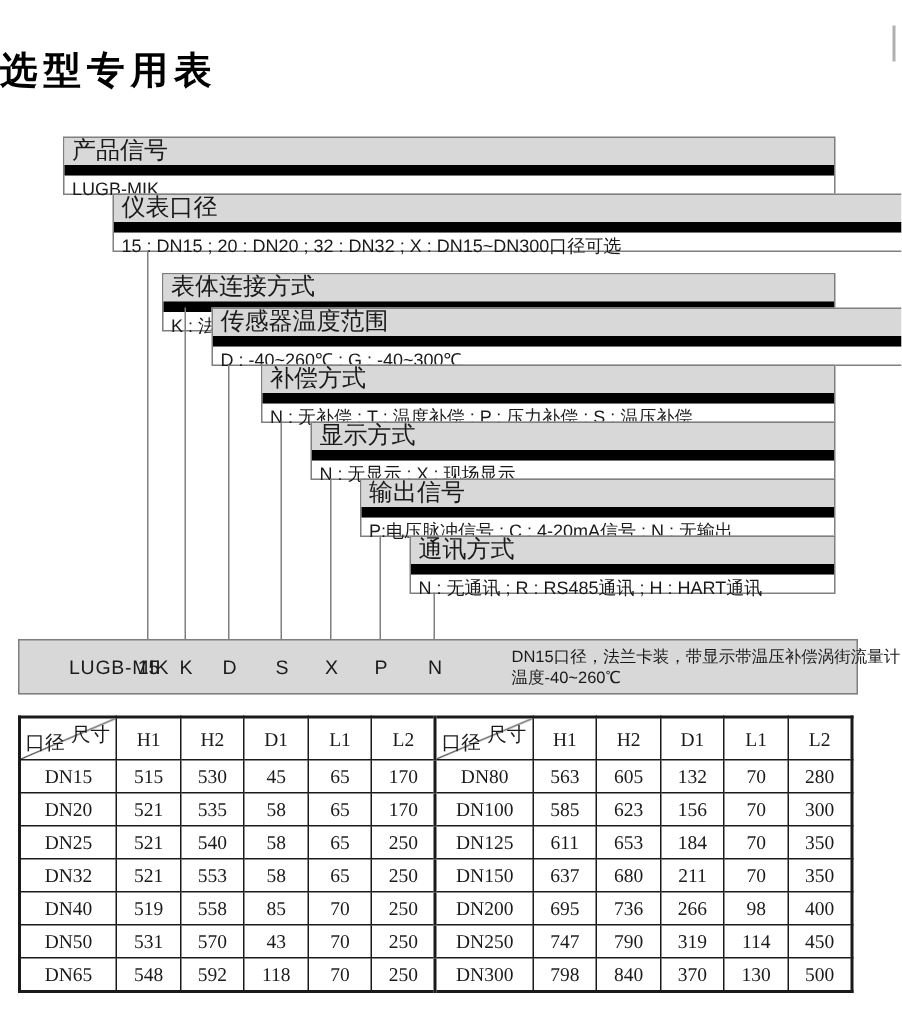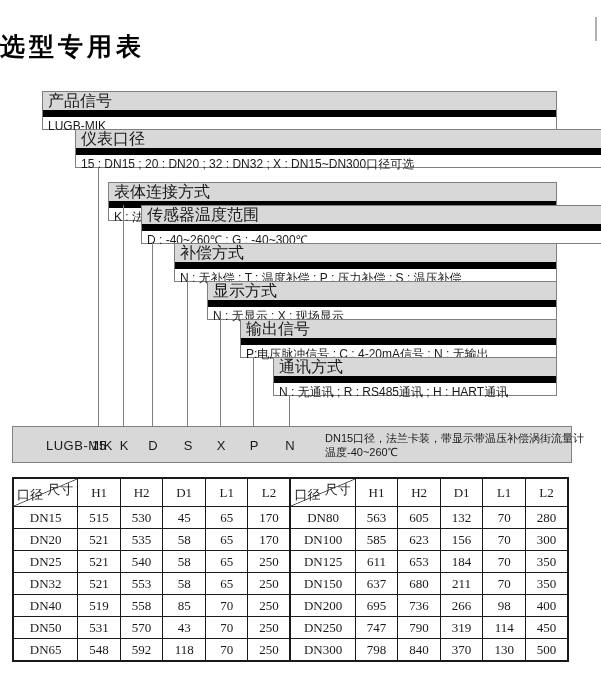--- a/index.html
+++ b/index.html
@@ -35,21 +35,21 @@
     background:#d8d8d8; border:1px solid #7f7f7f; box-sizing:border-box;
   }
   .result .model {
     position:absolute; left:33px; top:50%; transform:translateY(-50%);
     font-size:13px; letter-spacing:0.5px;
   }
   .result .code {
     position:absolute; top:50%; transform:translate(-50%,-50%); font-size:13px;
   }
   .result .desc {
-    position:absolute; left:312px; top:4px; font-size:11px; line-height:14px;
+    position:absolute; left:328px; top:4px; font-size:11px; line-height:14px;
     white-space:nowrap;
   }
 
   
   .dims { position:absolute; left:12px; top:477px; }
   .dims table {
     border-collapse:collapse; table-layout:fixed; width:557px;
     font-family:"Liberation Serif", serif; border:2px solid #1a1a1a;
   }
   .dims th, .dims td {

